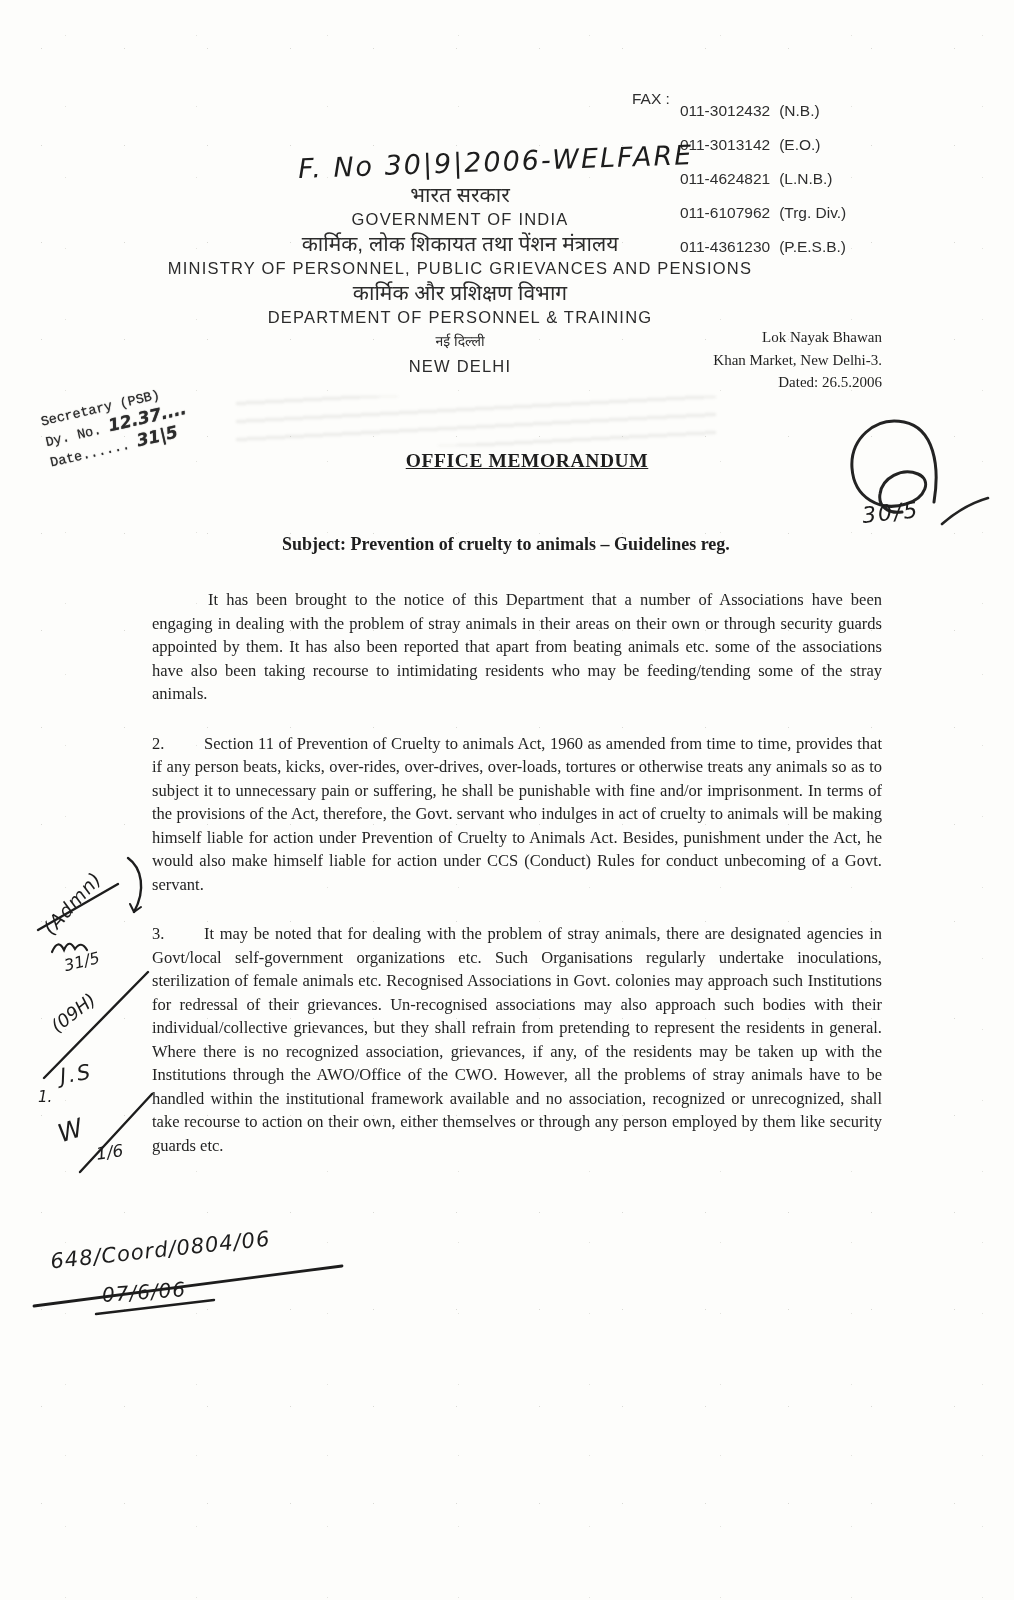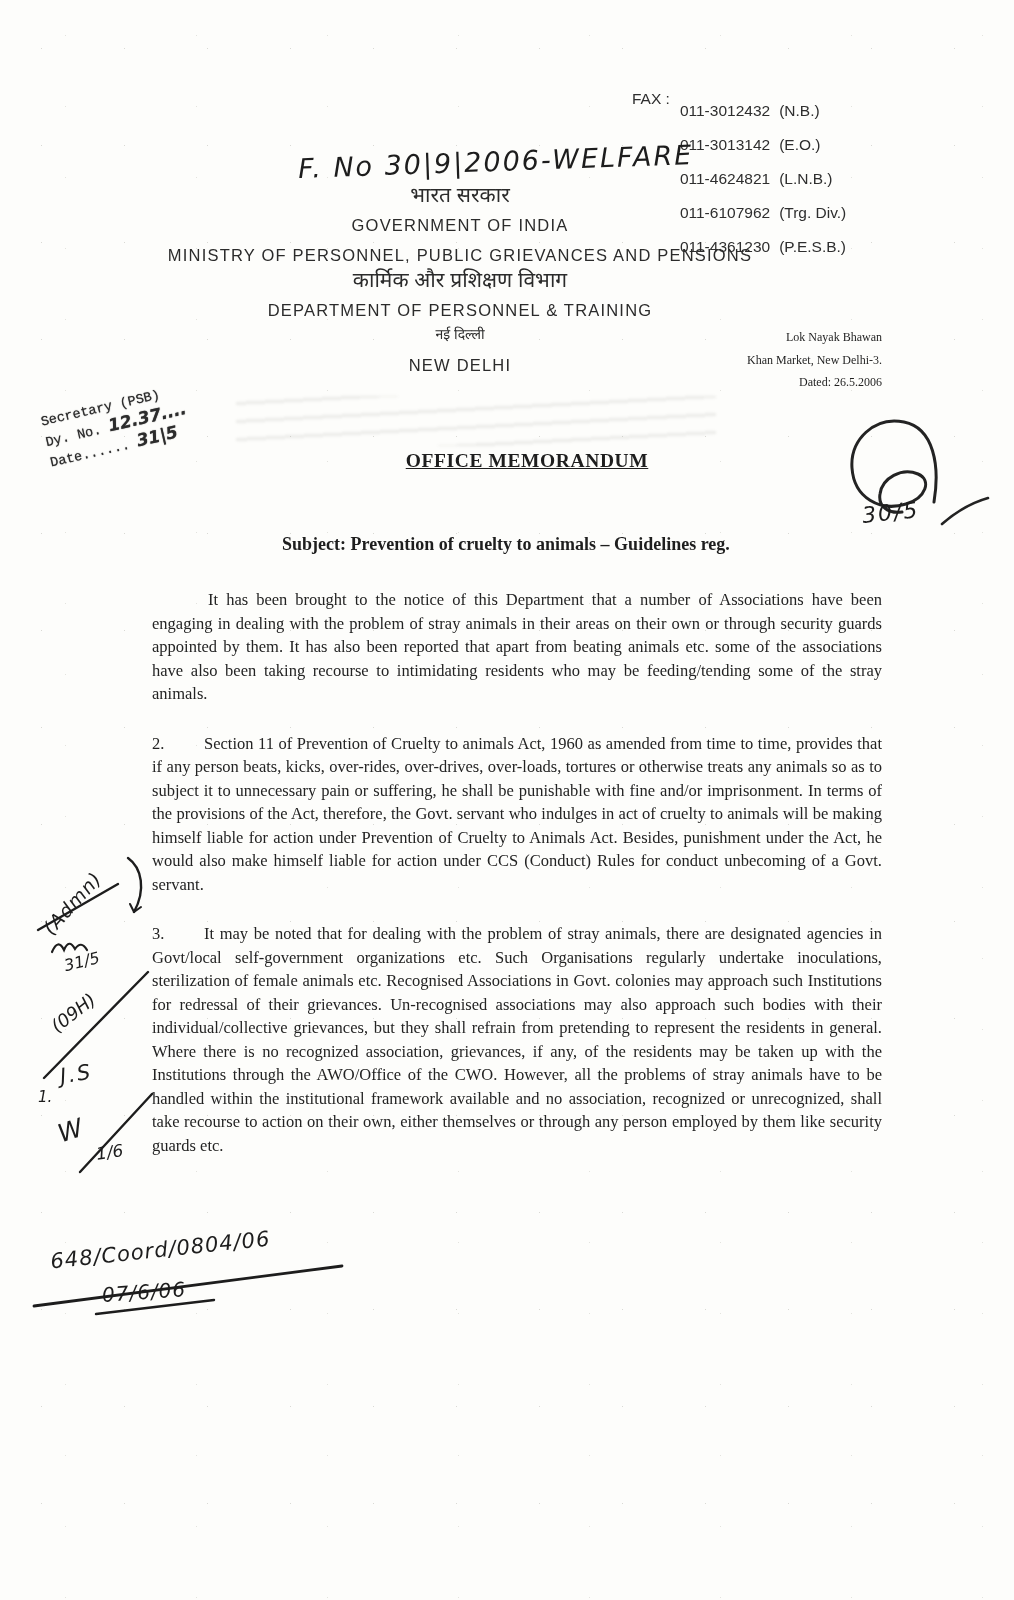--- a/index.html
+++ b/index.html
@@ -19,24 +19,24 @@
   .fax-label{white-space:nowrap;}
   .fax-rows{display:grid;grid-template-columns:auto auto;column-gap:9px;}
   .fax-rows span{white-space:nowrap;margin-top:12px;}
   
   .hand{font-family:"DejaVu Sans",sans-serif;font-style:italic;color:#1d1d1d;}
   .fileno{position:absolute;left:298px;top:146px;font-size:27px;letter-spacing:2px;
           transform:rotate(-2deg);white-space:nowrap;}
   
   .hdr{position:absolute;left:104px;top:182px;width:712px;text-align:center;color:#2b2b2b;}
   .hdr .hi{font-family:"Liberation Sans",sans-serif;font-size:21px;line-height:25px;}
-  .hdr .en{font-family:"Liberation Sans",sans-serif;font-size:16.5px;line-height:24px;letter-spacing:1.2px;margin-top:6px;}
+  .hdr .en{font-family:"Liberation Sans",sans-serif;font-size:16.5px;line-height:24px;letter-spacing:1.2px;}
   
   .addr{position:absolute;left:600px;top:326px;width:282px;text-align:right;
-        font-size:12px;line-height:22.5px;color:#1f1f1f;}
+        font-size:15px;line-height:22.5px;color:#1f1f1f;}
   
   .ghost{position:absolute;left:236px;top:396px;width:480px;height:50px;opacity:.16;
          filter:blur(1.6px);
          background:repeating-linear-gradient(177deg,transparent 0 6px,#8a8a84 6px 9px,transparent 9px 18px);}
   
   .stamp{position:absolute;left:44px;top:396px;transform:rotate(-13deg);
          font-family:"Liberation Mono",monospace;font-size:13.5px;line-height:19px;
          color:#2c2c2c;text-shadow:0 0 1px #555;white-space:nowrap;}
   .stamp .hv{font-family:"DejaVu Sans",sans-serif;font-style:italic;font-size:17px;font-weight:bold;}
   
@@ -87,20 +87,21 @@
       <span>011-4361230</span>
         <span>(P.E.S.B.)</span>
     </div>
   </div>
 
   <div class="hand fileno">F. No 30|9|2006-WELFARE</div>
 
   <div class="hdr">
     <div class="hi">भारत सरकार</div>
     <div class="en">GOVERNMENT OF INDIA</div>
+    <div class="hi">कार्मिक, लोक शिकायत तथा पेंशन मंत्रालय</div>
     <div class="en">MINISTRY OF PERSONNEL, PUBLIC GRIEVANCES AND PENSIONS</div>
     <div class="hi">कार्मिक और प्रशिक्षण विभाग</div>
     <div class="en">DEPARTMENT OF PERSONNEL &amp; TRAINING</div>
     <div class="hi" style="font-size:14px;">नई दिल्ली</div>
     <div class="en">NEW DELHI</div>
   </div>
 
   <div class="addr">
     <div>Lok Nayak Bhawan</div>
     <div>Khan Market, New Delhi-3.</div>

